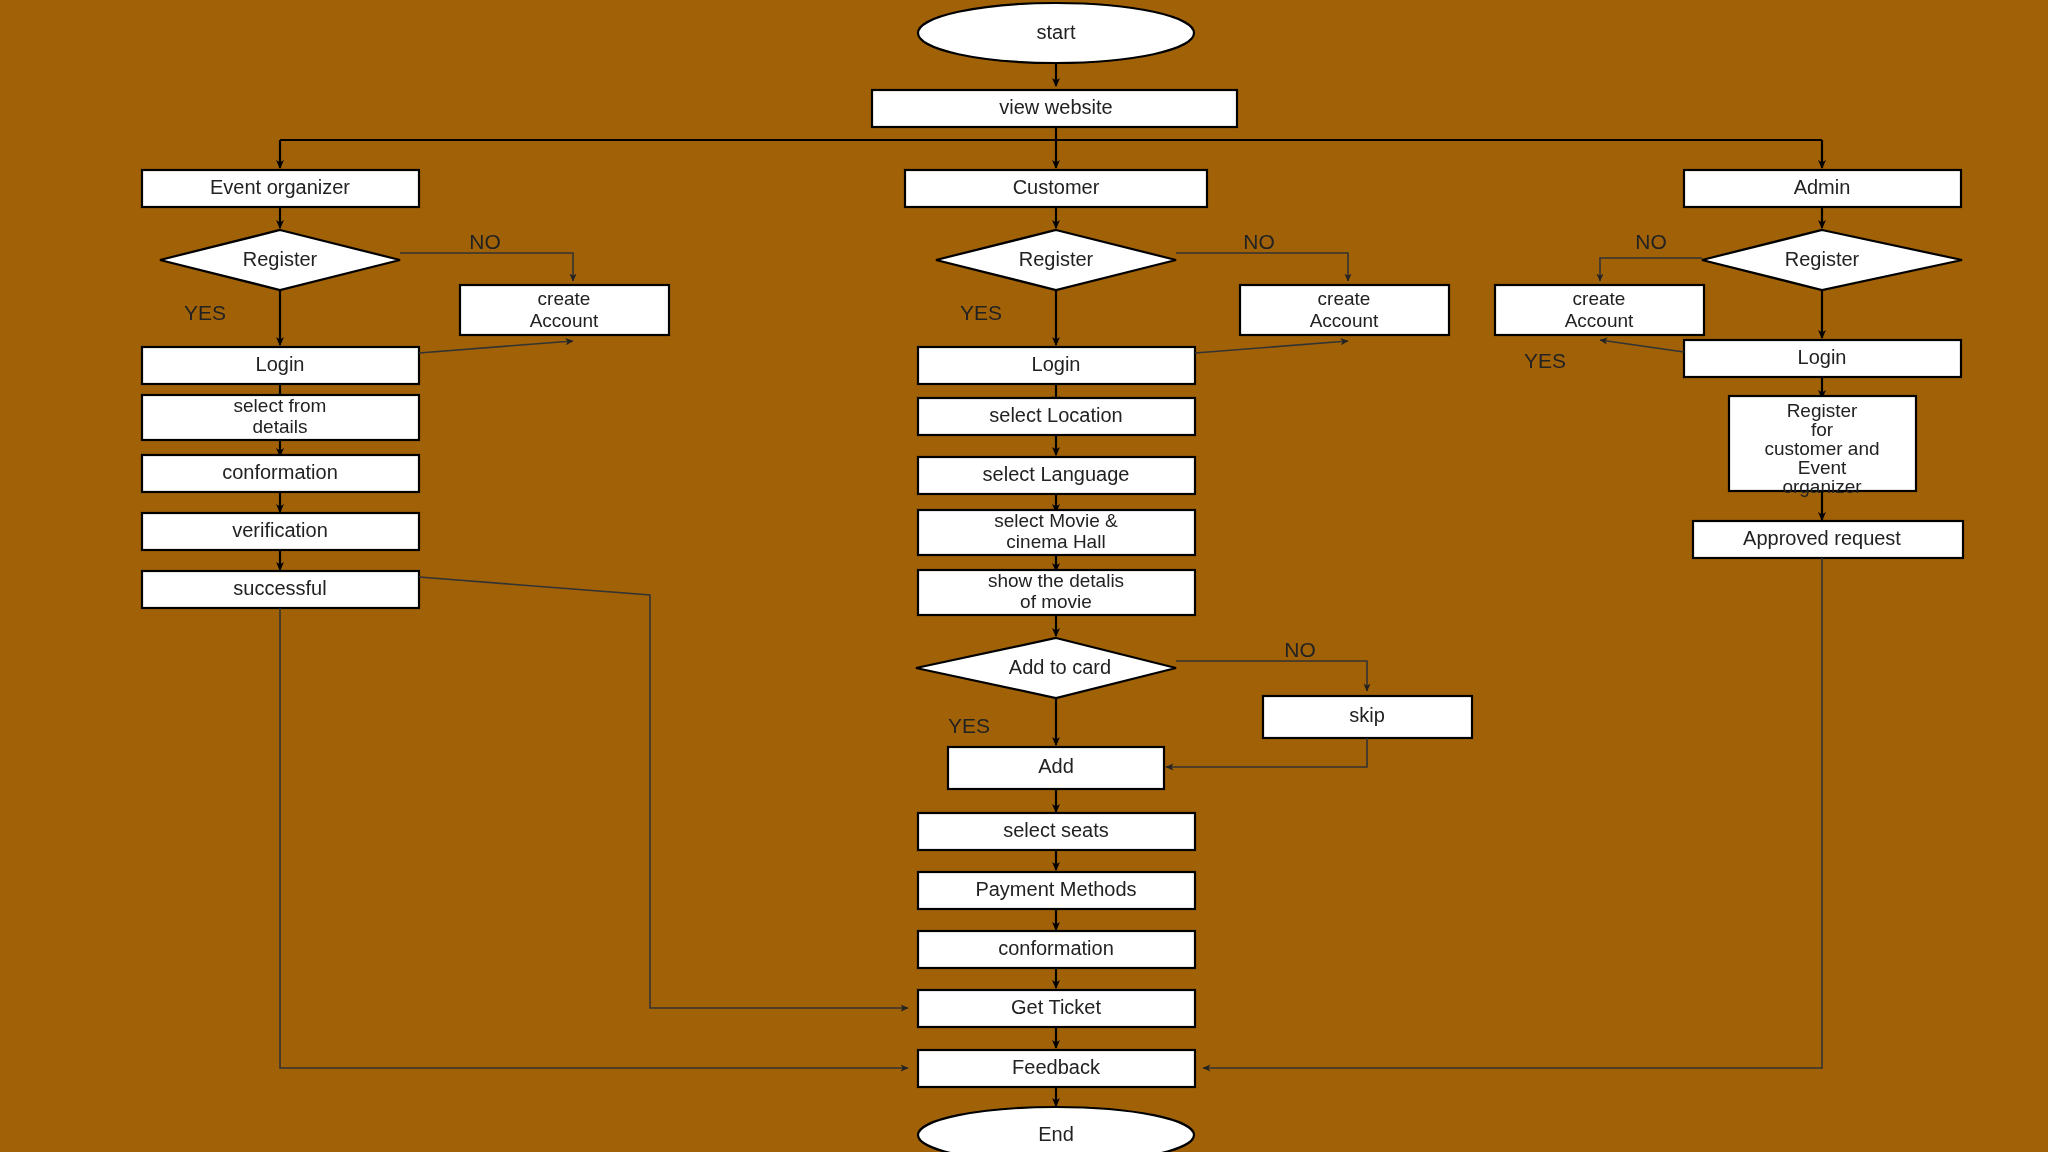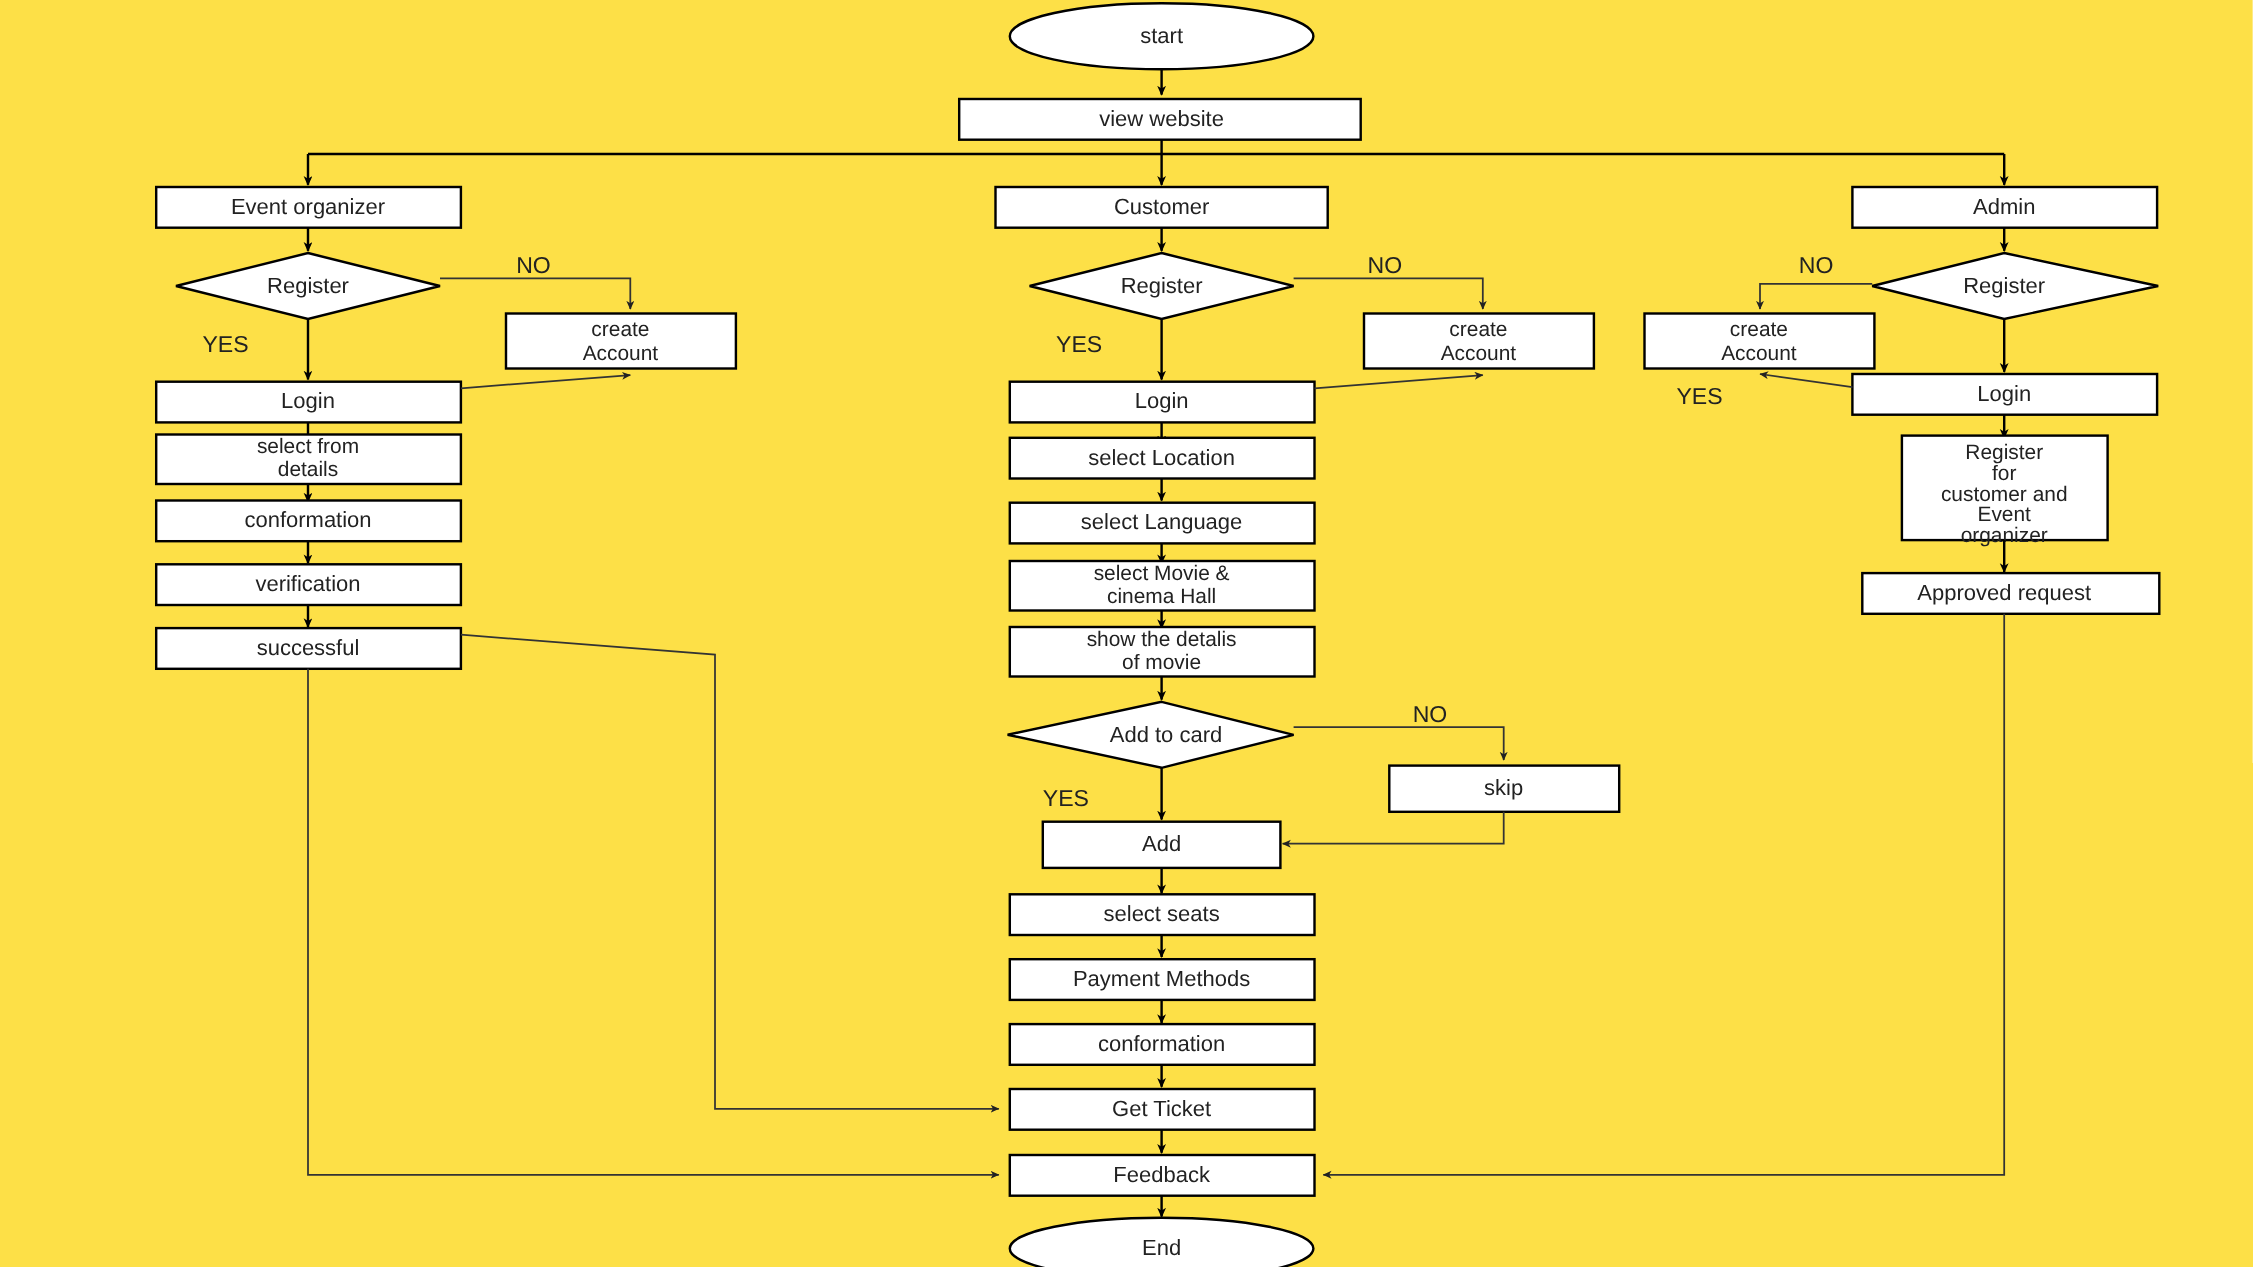--- a/index.html
+++ b/index.html
@@ -1,17 +1,17 @@
 <!DOCTYPE html>
 <html><head>
 <meta charset="utf-8">
 <style>
   html,body{margin:0;padding:0;background:#ffffff;}
   body{width:2048px;height:1152px;font-family:"Liberation Sans",sans-serif;overflow:hidden;}
-  #stage{position:relative;width:2048px;height:1152px;background:#fde047;}
+  #stage{position:relative;width:2048px;height:1152px;background:#a16207;}
   svg{position:absolute;left:0;top:0;width:2048px;height:1152px;}
   .node-rect{fill:#ffffff;stroke:#000000;stroke-width:2.2;}
   .node-diamond{fill:#ffffff;stroke:#000000;stroke-width:2.2;}
   .node-ellipse{fill:#ffffff;stroke:#000000;stroke-width:2.2;}
   .flow{stroke:#000000;stroke-width:2.2;fill:none;}
   .flow-thin{stroke:#333333;stroke-width:1.6;fill:none;}
   .lbl{font-family:"Liberation Sans",sans-serif;font-size:20px;fill:#222;text-anchor:middle;dominant-baseline:middle;}
   .lbl-sm{font-family:"Liberation Sans",sans-serif;font-size:19px;fill:#222;text-anchor:middle;dominant-baseline:middle;}
   .edge-lbl{font-family:"Liberation Sans",sans-serif;font-size:21px;fill:#222;text-anchor:middle;dominant-baseline:middle;}
 </style>

